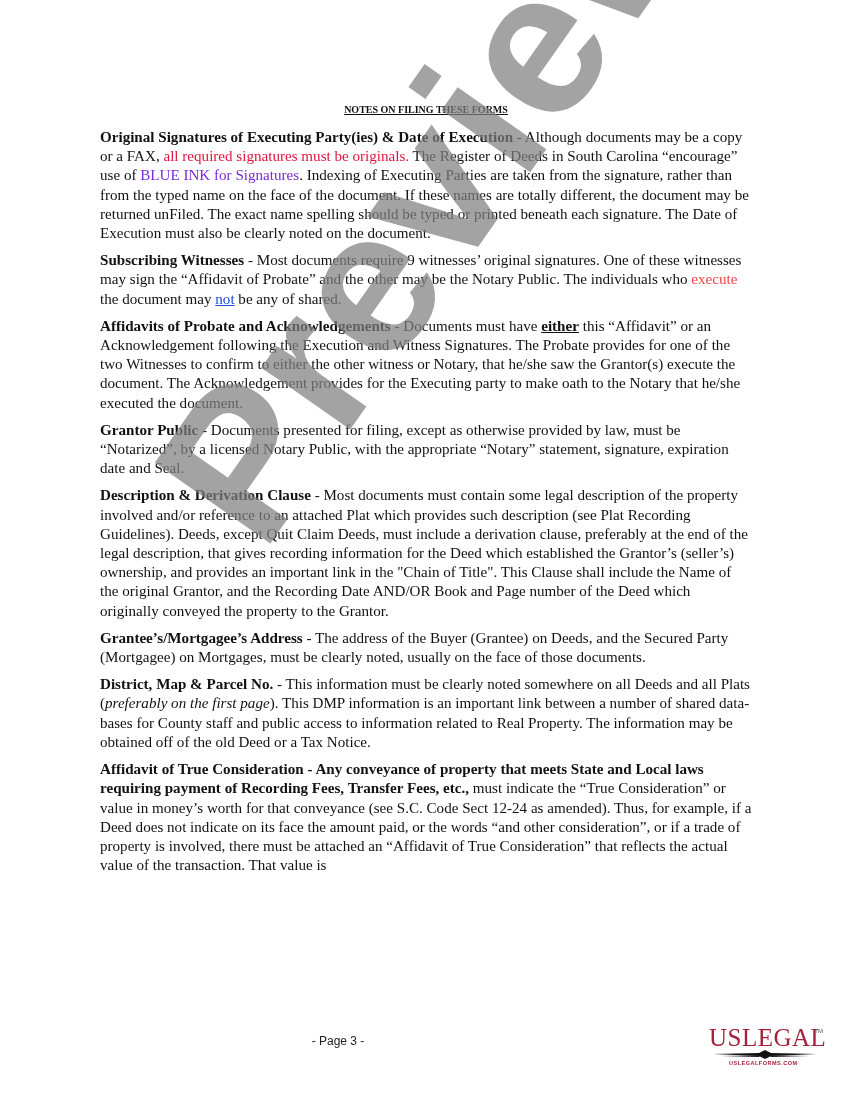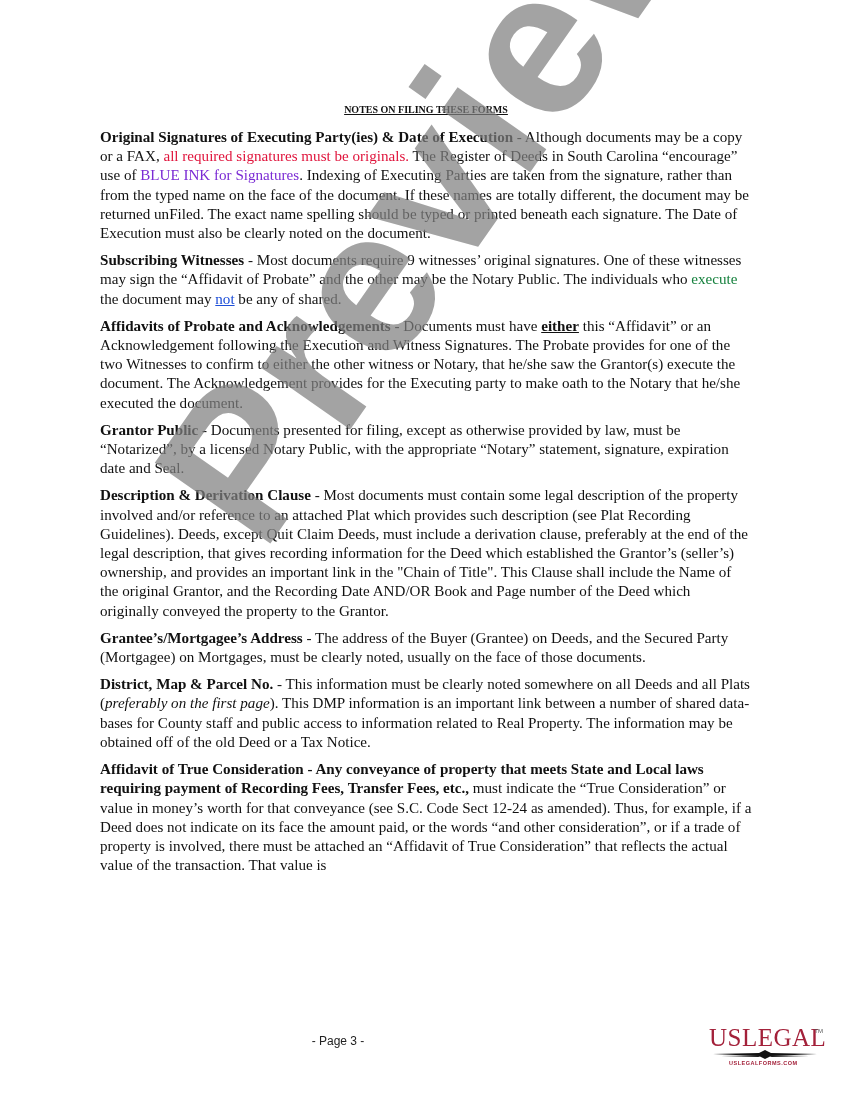--- a/index.html
+++ b/index.html
@@ -10,21 +10,21 @@
     font-size: 15.1px; line-height: 19.2px; color: #111;
   }
   .title {
     text-align: center; font-weight: bold; text-decoration: underline;
     margin: 0 0 8px 0; font-size: 10px; line-height: 20px;
   }
   .para { margin: 0 0 8px 0; text-align: left; }
   .h { font-weight: bold; text-align: center; }
   .red { color: #e0143c; }
   .purple { color: #7b2bd4; }
-  .green { color: #15803d; }
+  .green { color: #ef4444; }
   .notred { color: #1d4ed8; text-decoration: underline; }
   .ul-bold { font-weight: bold; text-decoration: underline; }
   .ital { font-style: italic; }
   .watermark {
     position: absolute; left: 120px; top: 455px;
     font-family: "Liberation Sans", "DejaVu Sans", sans-serif;
     font-weight: bold; font-size: 205px; letter-spacing: 2px;
     color: rgba(128,128,128,0.72);
     transform: rotate(-55deg); transform-origin: 0 0;
     white-space: nowrap; pointer-events: none;

